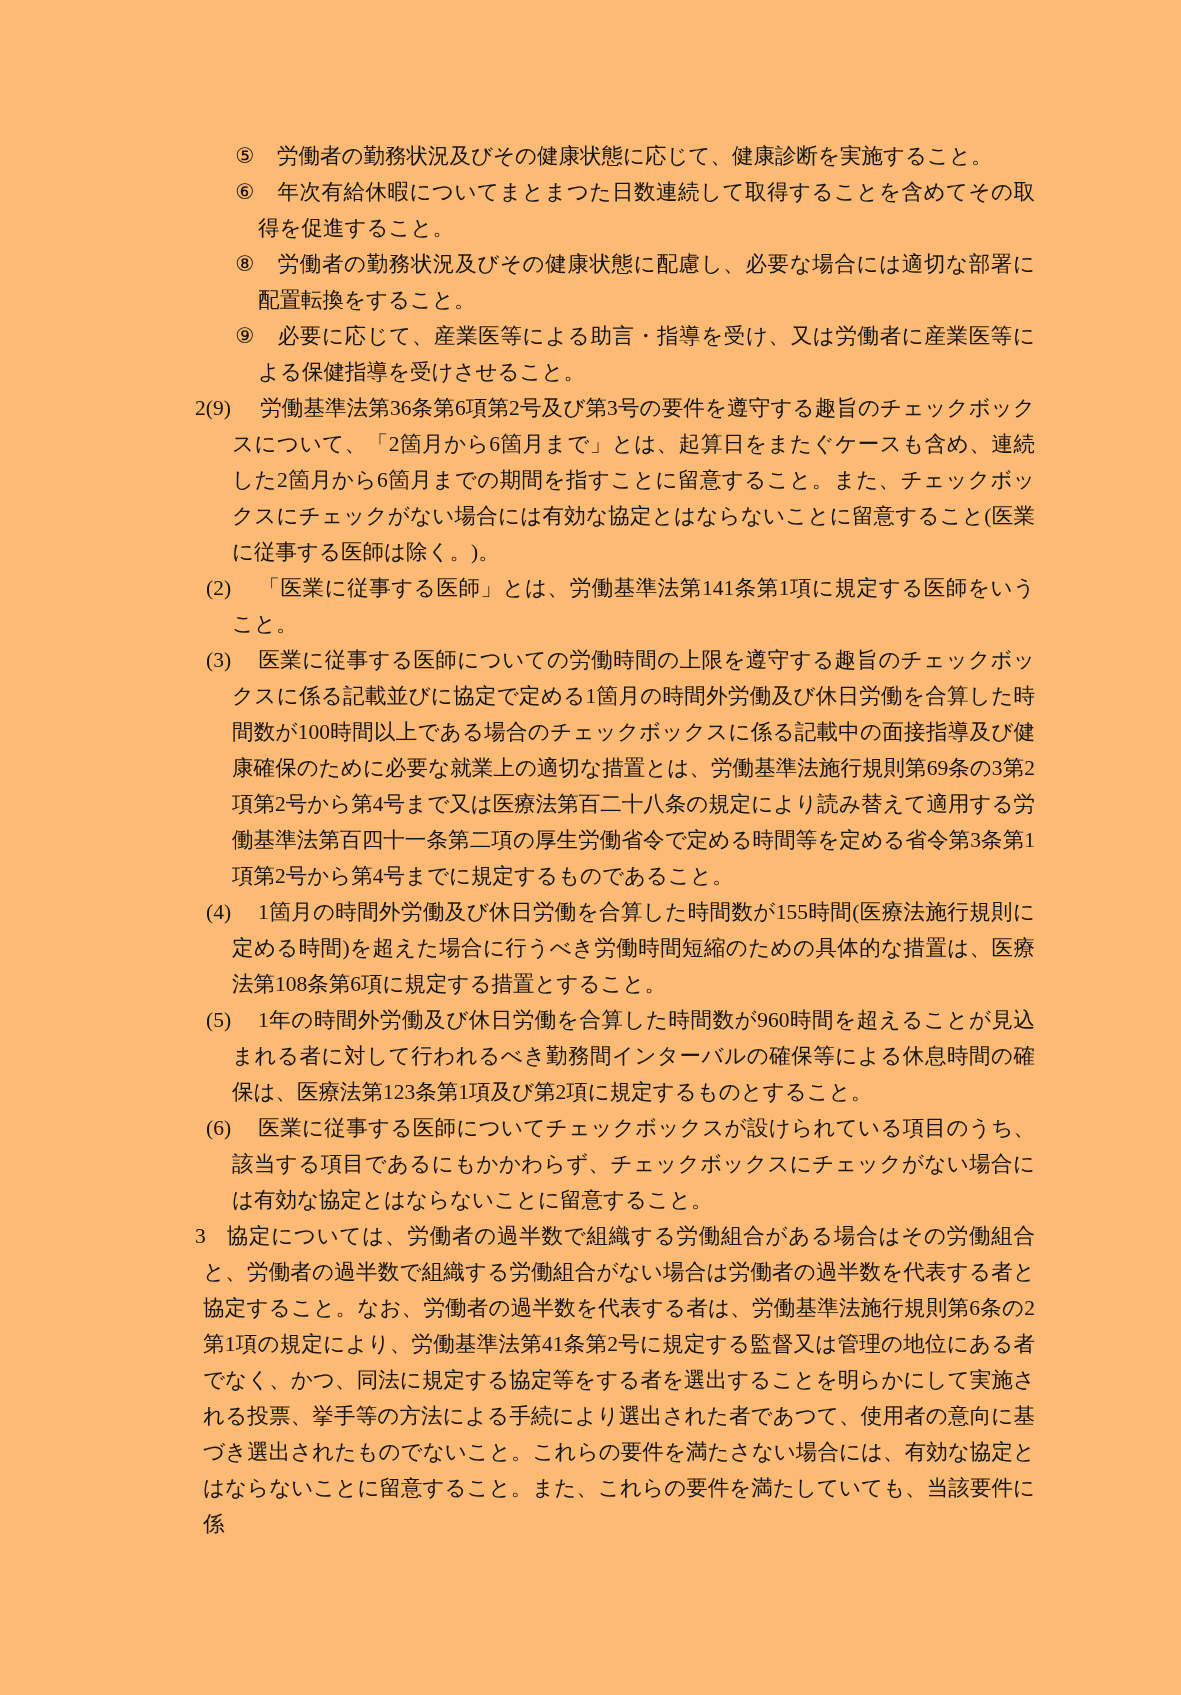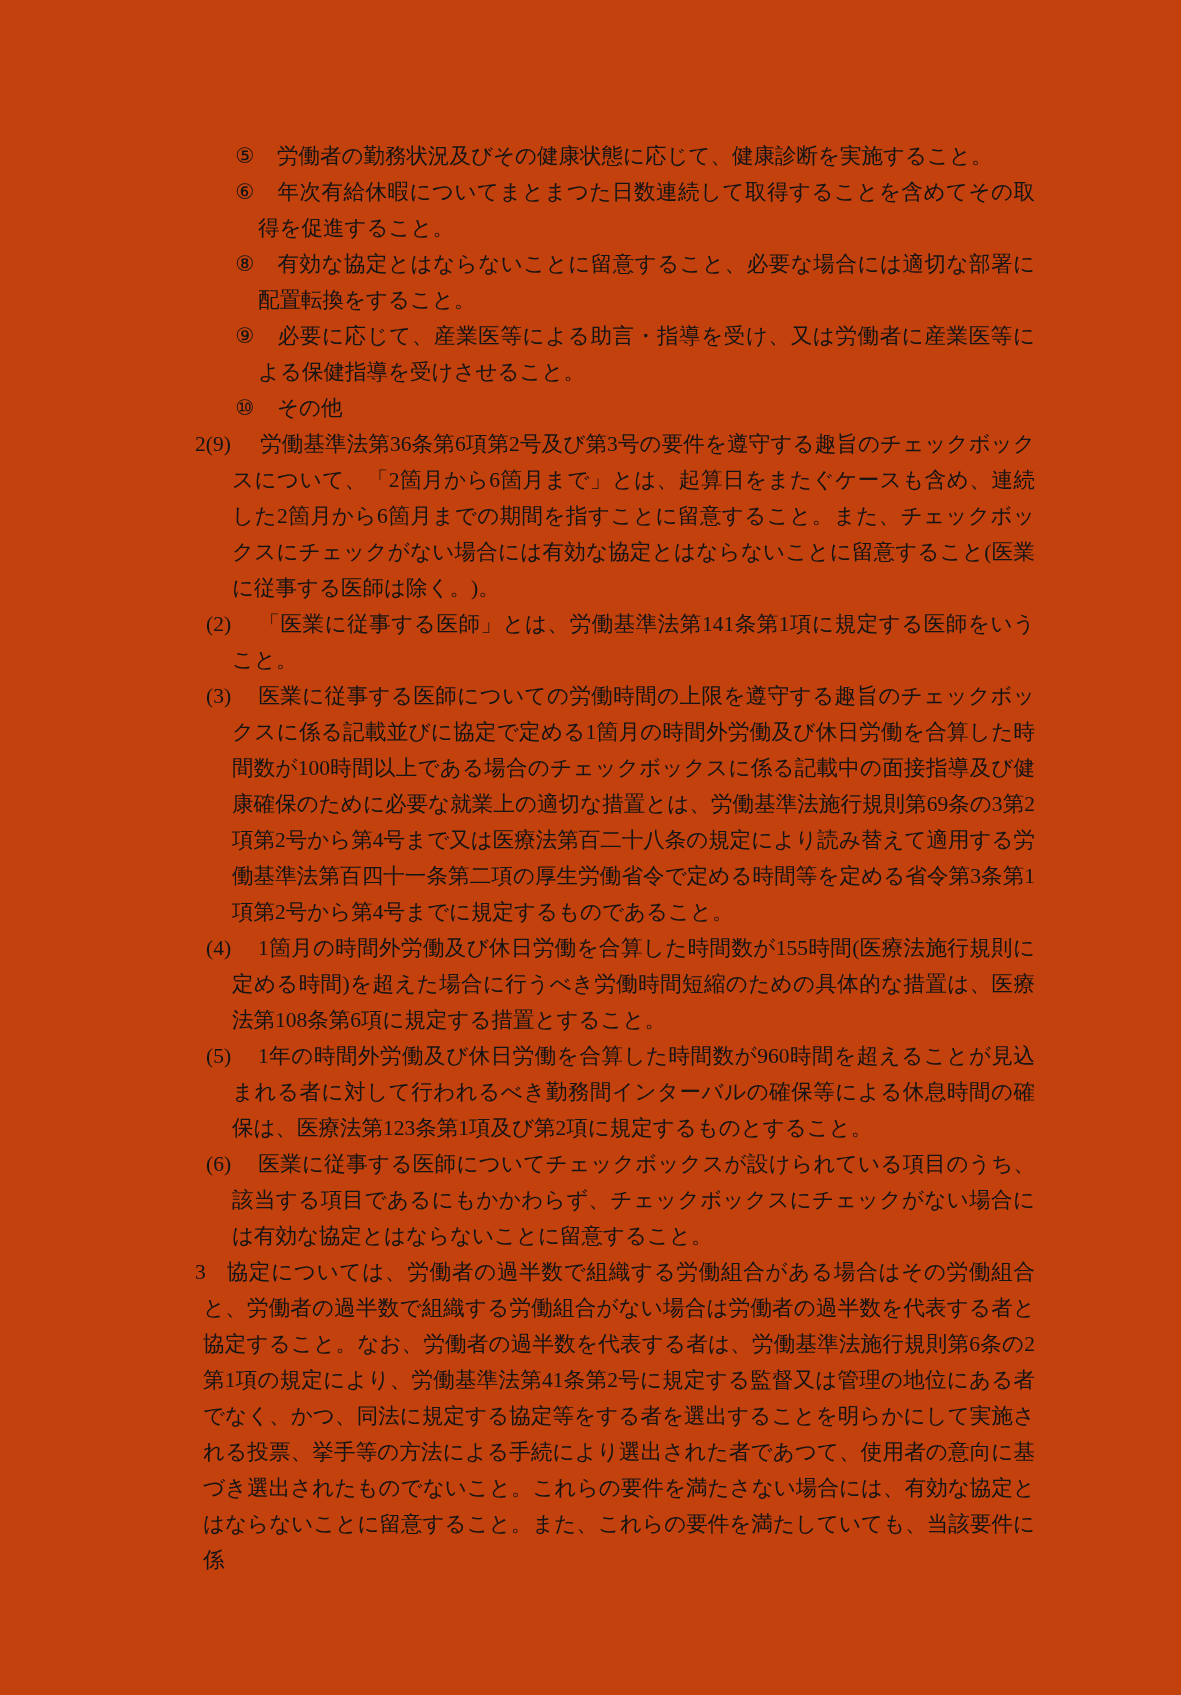--- a/index.html
+++ b/index.html
@@ -5,21 +5,21 @@
   html, body {
     margin: 0;
     padding: 0;
     background: #e8e8e8;
   }
   .page {
     position: relative;
     width: 1181px;
     height: 1695px;
     margin: 0 auto;
-    background: #c2410c;
+    background: #fdba74;
     overflow: hidden;
     font-family: "Liberation Serif", "DejaVu Serif", "DejaVu Sans", serif;
     color: #141414;
   }
   .content {
     box-sizing: border-box;
     padding: 138px 146px 0 195px;
     font-size: 21.5px;
     line-height: 36px;
     text-align: justify;
@@ -51,25 +51,24 @@
 <body>
 
 <div class="page">
   <div class="content">
 
     <p class="para circ"><span class="mk">⑤</span><span class="tx">労働者の勤務状況及びその健康状態に応じて、健康診断を実施すること。</span></p>
 
     <p class="para circ"><span class="mk">⑥</span><span class="tx">年次有給休暇についてまとまつた日数連続して取得することを含めてその取得を促進すること。</span></p>
 
 
-    <p class="para circ"><span class="mk">⑧</span><span class="tx">有効な協定とはならないことに留意すること、必要な場合には適切な部署に配置転換をすること。</span></p>
+    <p class="para circ"><span class="mk">⑧</span><span class="tx">労働者の勤務状況及びその健康状態に配慮し、必要な場合には適切な部署に配置転換をすること。</span></p>
 
     <p class="para circ"><span class="mk">⑨</span><span class="tx">必要に応じて、産業医等による助言・指導を受け、又は労働者に産業医等による保健指導を受けさせること。</span></p>
 
-    <p class="para circ"><span class="mk">⑩</span><span class="tx">その他</span></p>
 
     <p class="para lead"><span class="mk">2(9)</span><span class="tx">労働基準法第36条第6項第2号及び第3号の要件を遵守する趣旨のチェックボックスについて、「2箇月から6箇月まで」とは、起算日をまたぐケースも含め、連続した2箇月から6箇月までの期間を指すことに留意すること。また、チェックボックスにチェックがない場合には有効な協定とはならないことに留意すること(医業に従事する医師は除く。)。</span></p>
 
     <p class="para sub"><span class="mk">(2)</span><span class="tx">「医業に従事する医師」とは、労働基準法第141条第1項に規定する医師をいうこと。</span></p>
 
     <p class="para sub"><span class="mk">(3)</span><span class="tx">医業に従事する医師についての労働時間の上限を遵守する趣旨のチェックボックスに係る記載並びに協定で定める1箇月の時間外労働及び休日労働を合算した時間数が100時間以上である場合のチェックボックスに係る記載中の面接指導及び健康確保のために必要な就業上の適切な措置とは、労働基準法施行規則第69条の3第2項第2号から第4号まで又は医療法第百二十八条の規定により読み替えて適用する労働基準法第百四十一条第二項の厚生労働省令で定める時間等を定める省令第3条第1項第2号から第4号までに規定するものであること。</span></p>
 
     <p class="para sub"><span class="mk">(4)</span><span class="tx">1箇月の時間外労働及び休日労働を合算した時間数が155時間(医療法施行規則に定める時間)を超えた場合に行うべき労働時間短縮のための具体的な措置は、医療法第108条第6項に規定する措置とすること。</span></p>
 
     <p class="para sub"><span class="mk">(5)</span><span class="tx">1年の時間外労働及び休日労働を合算した時間数が960時間を超えることが見込まれる者に対して行われるべき勤務間インターバルの確保等による休息時間の確保は、医療法第123条第1項及び第2項に規定するものとすること。</span></p>

